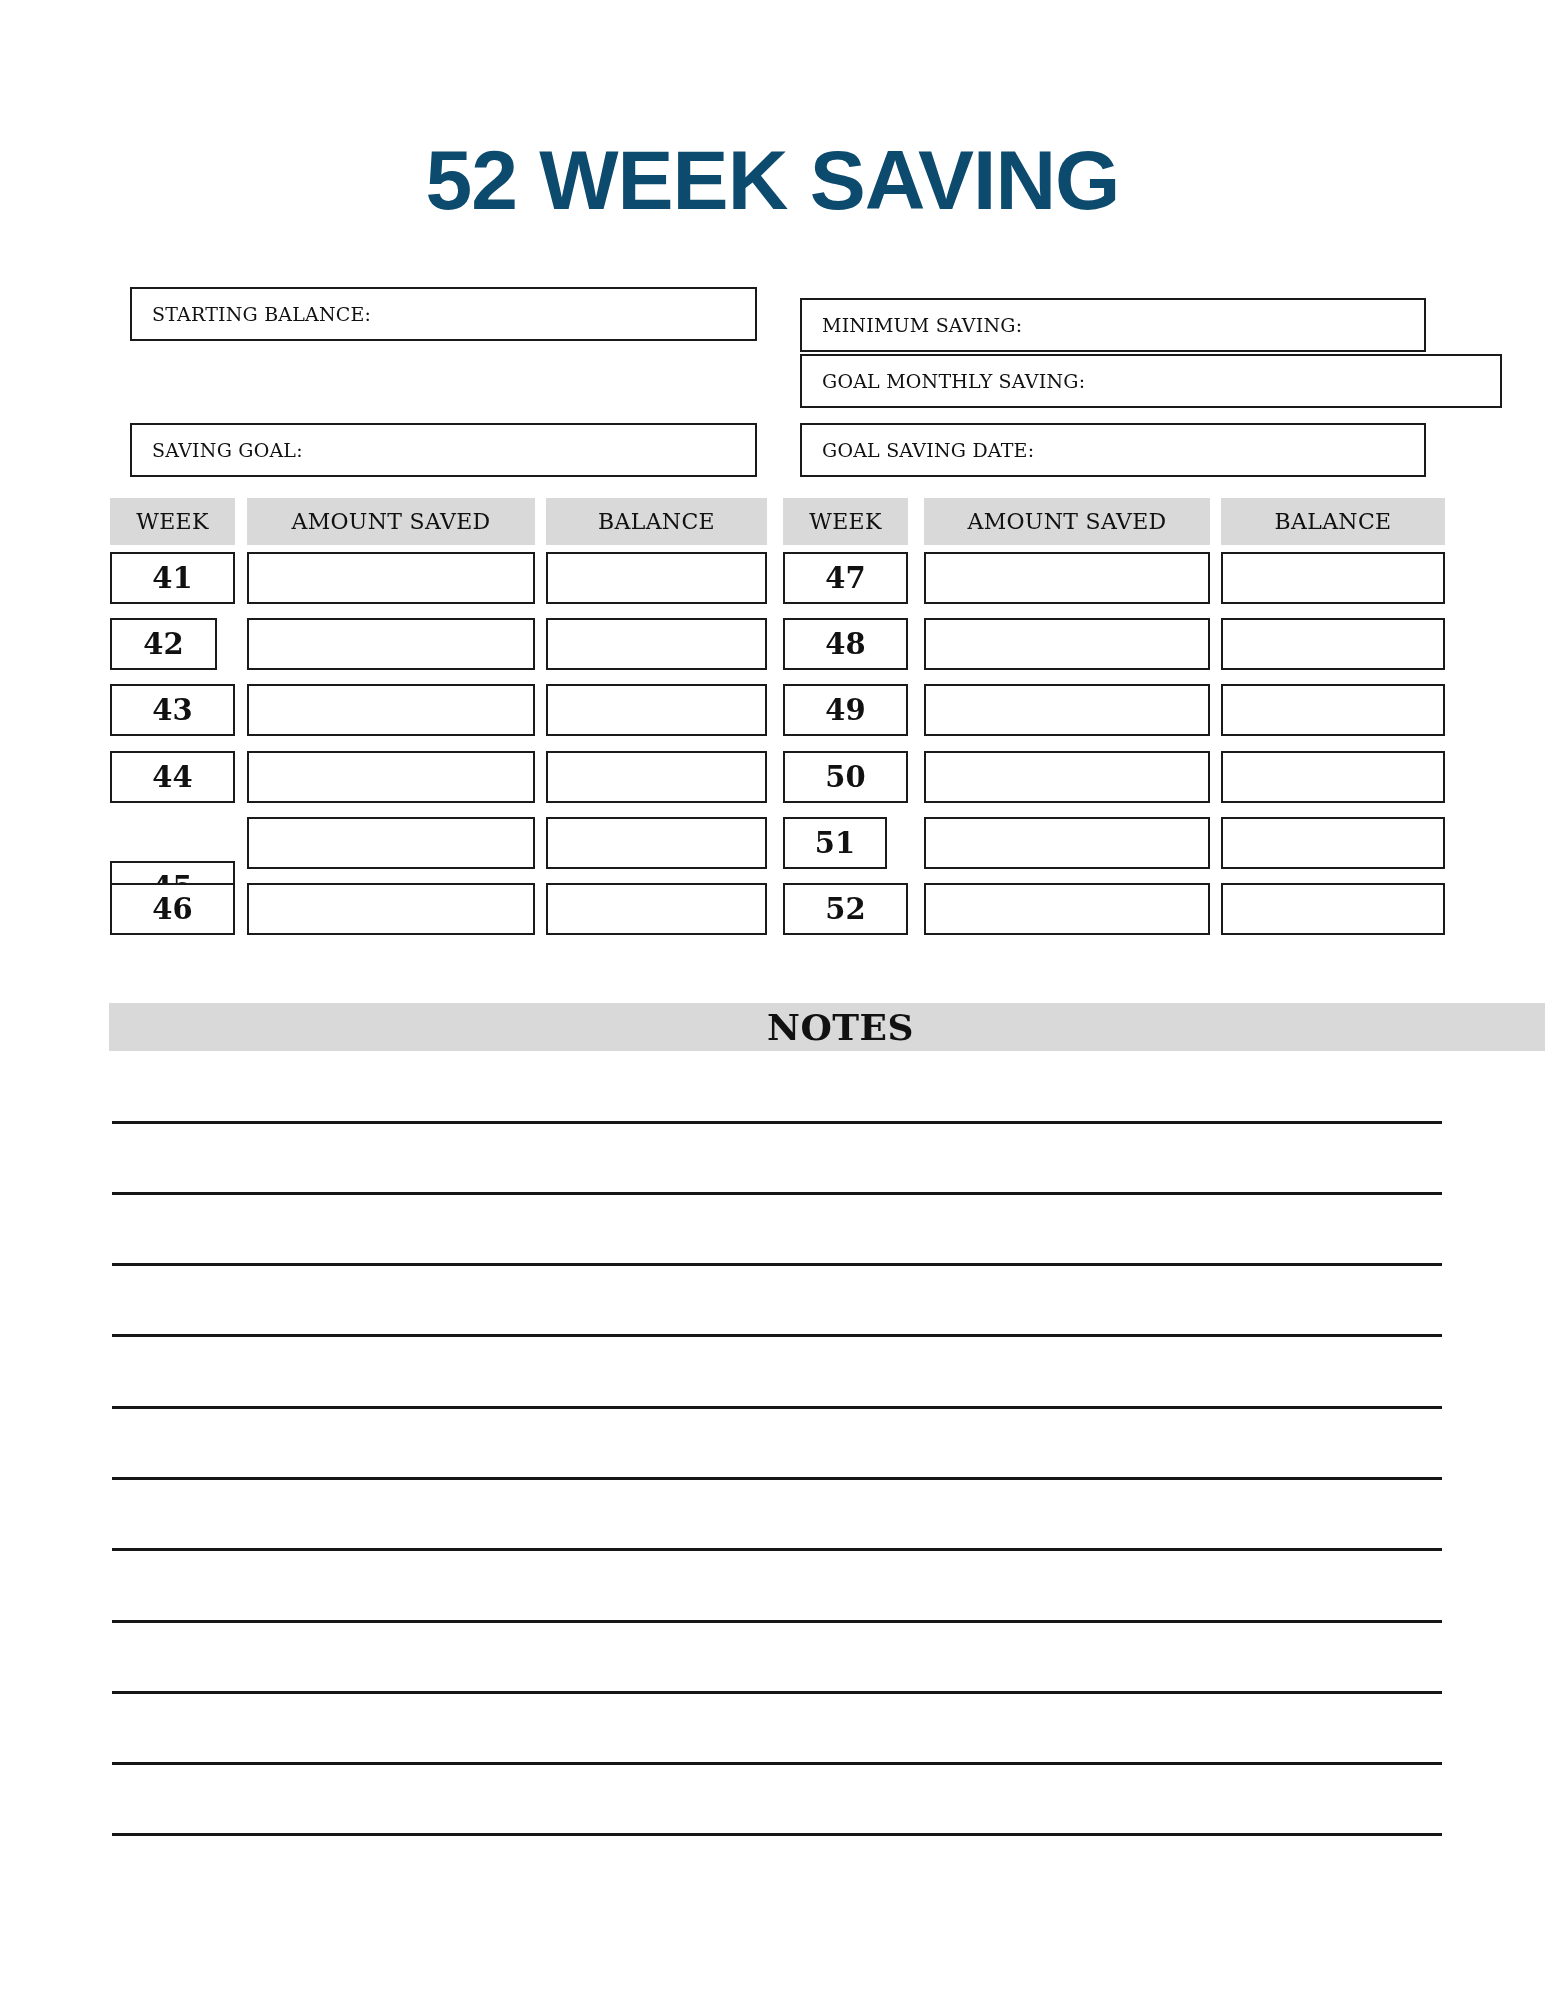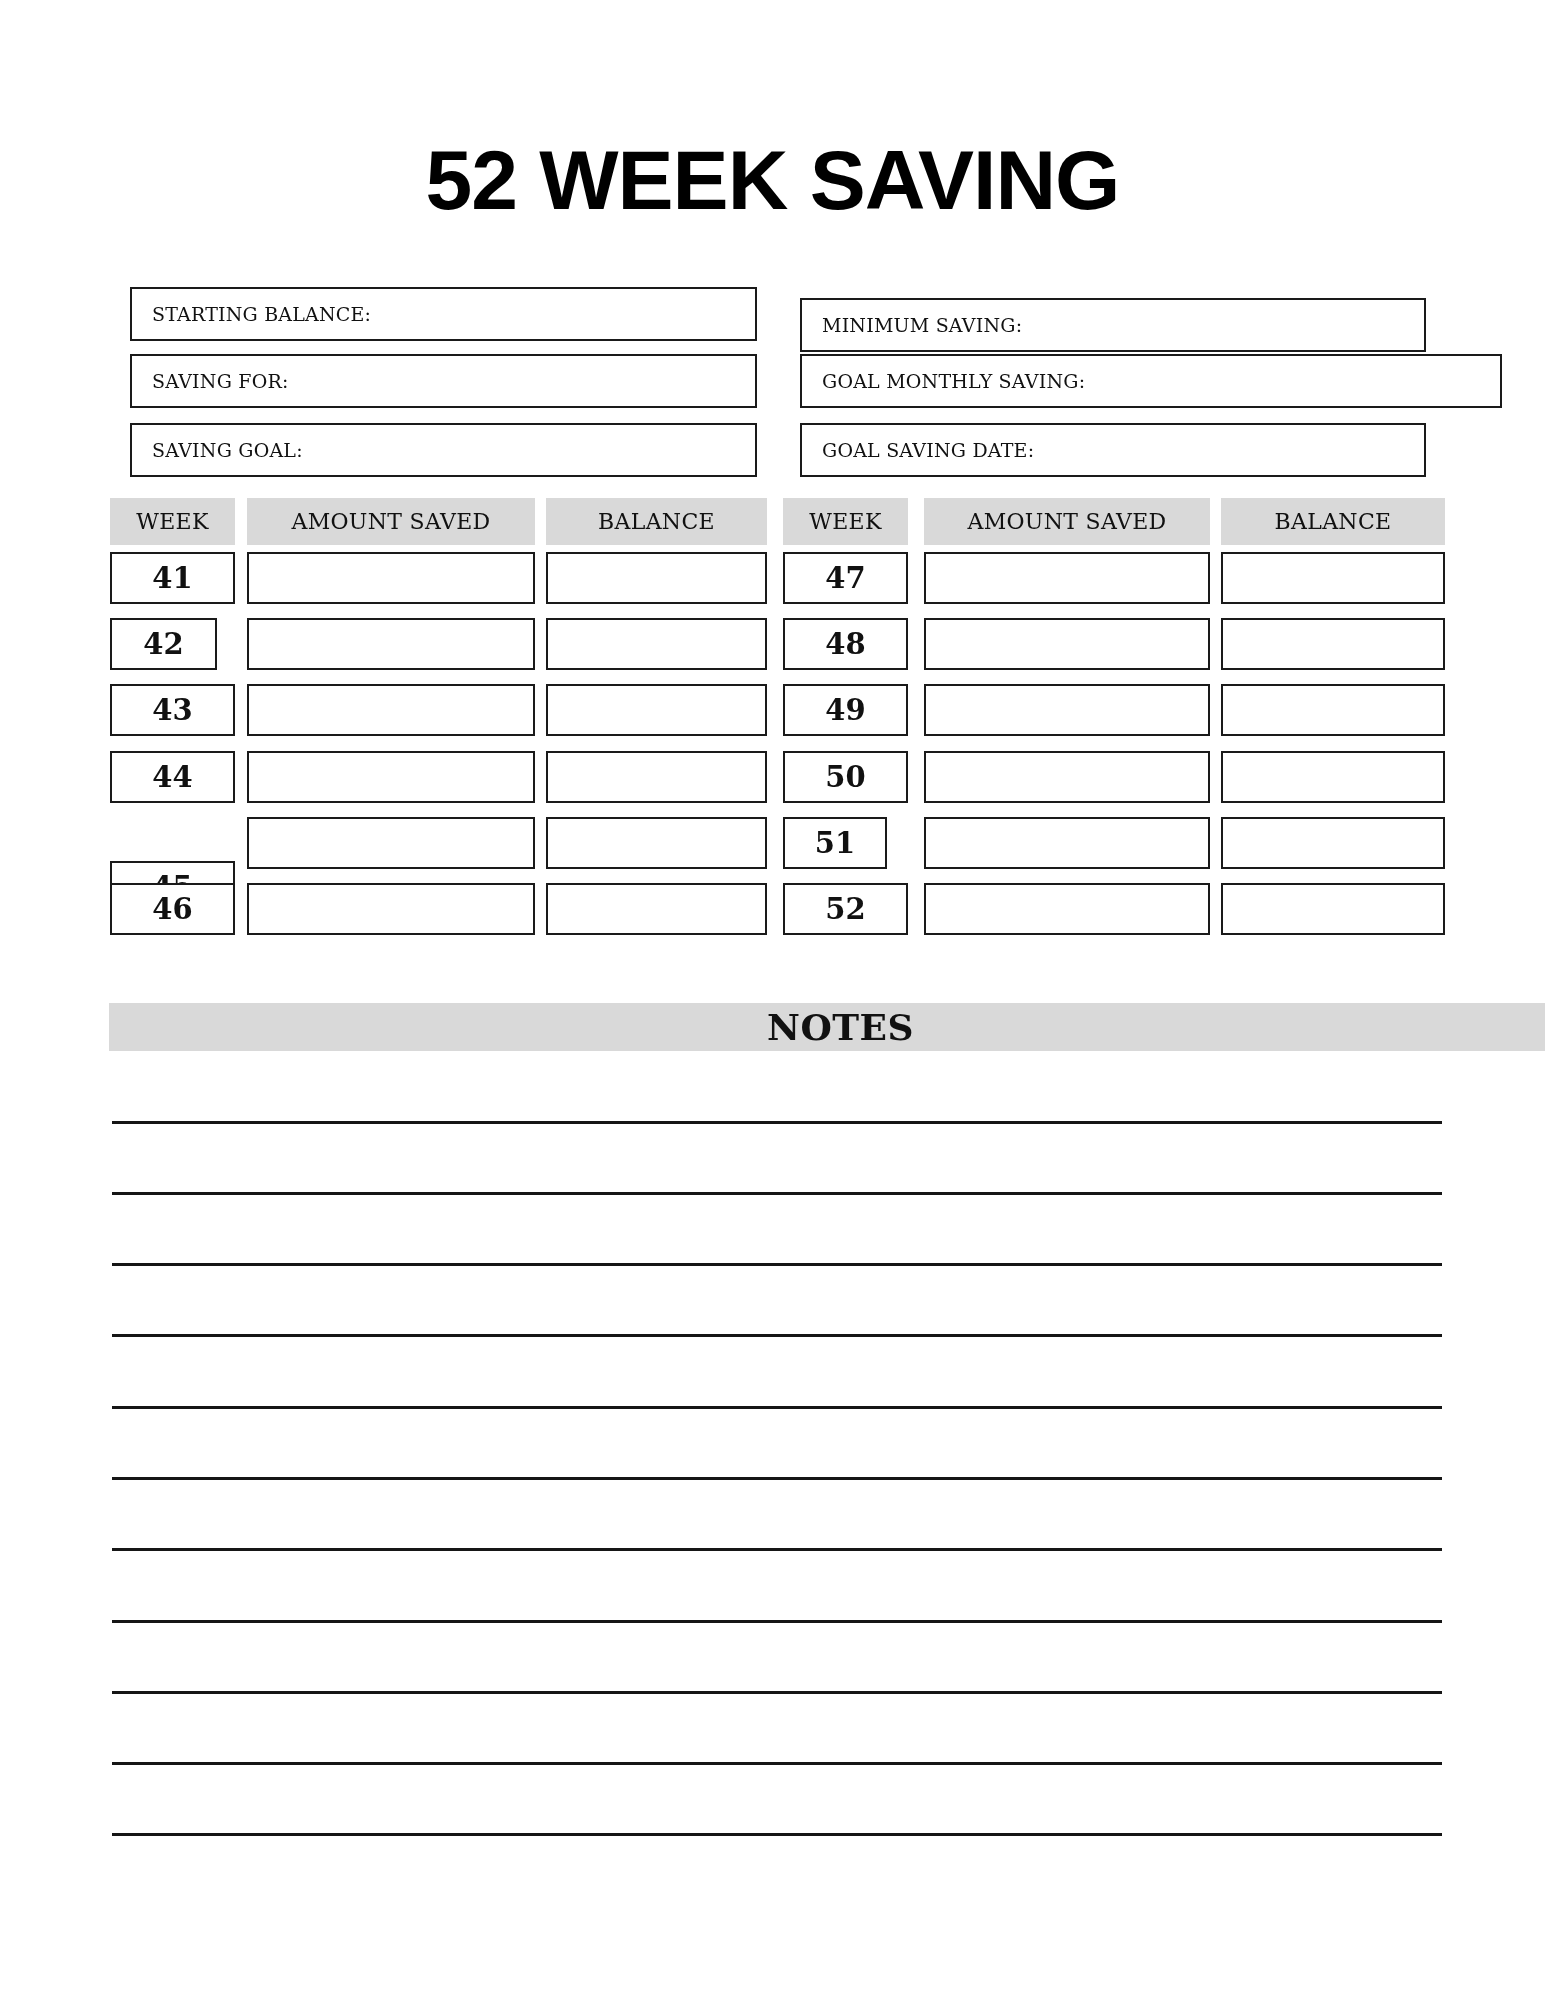--- a/index.html
+++ b/index.html
@@ -6,21 +6,21 @@
   body{
     width:1545px;height:2000px;background:#ffffff;position:relative;
     font-family:"DejaVu Serif","Liberation Serif",serif;color:#111111;
   }
   .page{position:absolute;inset:0;}
 
   
   .title{
     position:absolute;left:0;top:138px;width:1545px;text-align:center;
     font-family:"Liberation Sans","DejaVu Sans",sans-serif;
-    font-weight:700;font-size:84px;line-height:1;letter-spacing:-1px;color:#000000;
+    font-weight:700;font-size:84px;line-height:1;letter-spacing:-1px;color:#0c4a6e;
   }
 
   
   .field{
     position:absolute;height:54px;border:2px solid #1a1a1a;background:#ffffff;
     box-sizing:border-box;display:flex;align-items:center;
   }
   .field-label{
     padding-left:20px;font-size:19px;font-weight:500;letter-spacing:0.2px;white-space:nowrap;
   }
@@ -49,23 +49,20 @@
 </style>
 </head>
 <body>
 
 <div class="page">
 
   <div class="title">52 WEEK SAVING</div>
 
   <div class="field" style="left:130px;top:287px;width:627px">
     <span class="field-label">STARTING BALANCE:</span>
-  </div>
-  <div class="field" style="left:130px;top:354px;width:627px">
-    <span class="field-label">SAVING FOR:</span>
   </div>
   <div class="field" style="left:130px;top:423px;width:627px">
     <span class="field-label">SAVING GOAL:</span>
   </div>
 
   <div class="field" style="left:800px;top:298px;width:626px">
     <span class="field-label">MINIMUM SAVING:</span>
   </div>
   <div class="field" style="left:800px;top:354px;width:702px">
     <span class="field-label">GOAL MONTHLY SAVING:</span>

